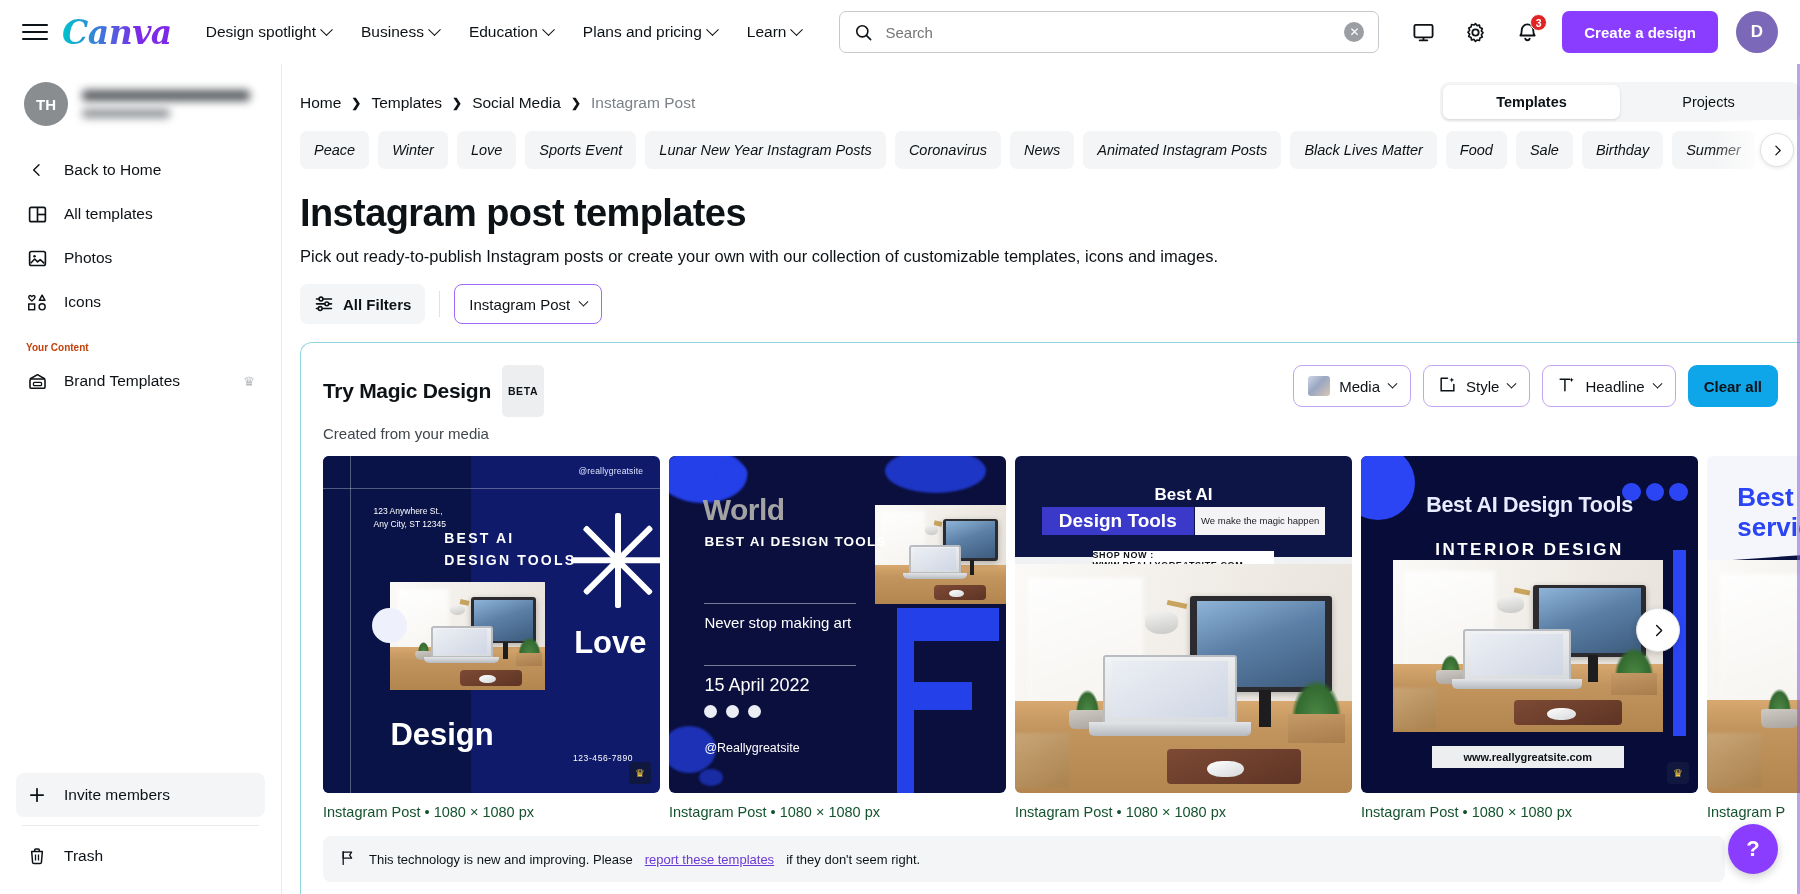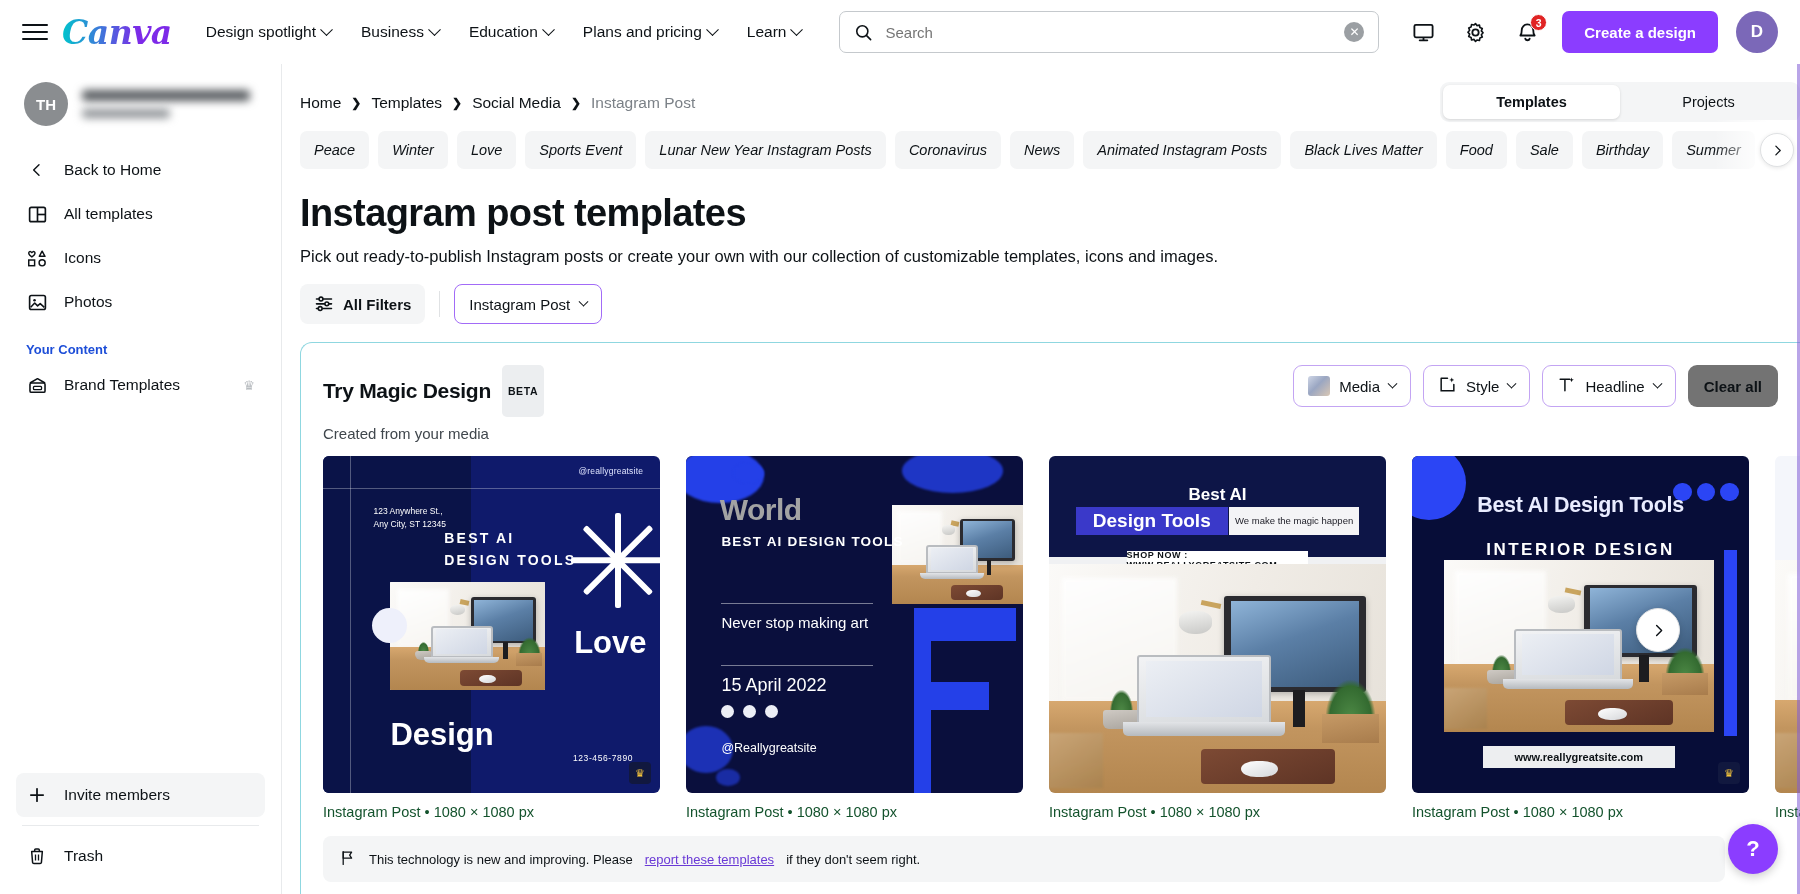--- a/index.html
+++ b/index.html
@@ -82,21 +82,21 @@
 
   .sidelist { margin-top: 16px; }
   .sideitem {
     display: flex; align-items: center; gap: 16px; height: 44px; padding: 0 10px;
     border-radius: 8px; cursor: pointer; font-size: 15.5px; color: #0d1216;
   }
   .sideitem .ico { width: 22px; height: 22px; flex: 0 0 22px; display: flex;
     align-items: center; justify-content: center; }
   .sideitem .lbl { flex: 1; }
   .crown { color: #b7bbbf; font-size: 13px; }
-  .sectlabel { font-size: 13px; font-weight: 700; color: #1d4ed8; padding: 18px 10px 6px; }
+  .sectlabel { font-size: 10px; font-weight: 700; color: #c2410c; padding: 18px 10px 6px; }
 
   .sidespacer { flex: 1; }
   .invite { background: #f4f5f6; }
   .hr { height: 1px; background: #e8eaec; margin: 8px 6px; }
   .sidebottom { padding-bottom: 16px; }
 
   
   .main { flex: 1; min-width: 0; position: relative; overflow: hidden; display: flex; flex-direction: column; }
 
   .crumbrow { display: flex; align-items: center; padding: 22px 0 0 0; position: relative; height: 56px; }
@@ -156,27 +156,27 @@
   .panelttl h2 { font-size: 21px; font-weight: 700; letter-spacing: -0.3px; }
   .beta { background: #eceef0; border-radius: 5px; font-size: 10.5px; font-weight: 700;
     letter-spacing: .6px; padding: 20px 6px; color: #0d1216; }
   .panelsub { font-size: 15px; color: #40474d; margin-top: 8px; }
   .panelctl { margin-left: auto; display: flex; align-items: center; gap: 12px; padding-right: 22px; }
   .mbtn {
     display: flex; align-items: center; gap: 9px; height: 42px; padding: 0 14px;
     border: 1.6px solid #c3a4f3; border-radius: 9px; background: #fff;
     font-size: 15px; cursor: pointer; white-space: nowrap;
   }
-  .clearall { height: 42px; padding: 0 16px; background: #737373; border-radius: 9px;
+  .clearall { height: 42px; padding: 0 16px; background: #0ea5e9; border-radius: 9px;
     display: flex; align-items: center; font-size: 15px; font-weight: 700; cursor: pointer; }
   .thumbico { width: 22px; height: 20px; border-radius: 3px; overflow: hidden; display:block;
     background: linear-gradient(135deg,#cfd6e6 0%,#9aa6c2 45%,#d9c7b4 100%); }
 
   
-  .cards { display: flex; gap: 26px; padding: 14px 0 0 22px; position: relative; }
+  .cards { display: flex; gap: 9px; padding: 14px 0 0 22px; position: relative; }
   .card { width: 337px; flex: 0 0 337px; cursor: pointer; }
   .card.partial { flex: 0 0 180px; width: 180px; overflow: hidden; }
   .thumb {
     width: 337px; height: 337px; border-radius: 6px; overflow: hidden; position: relative;
     background: #0a1347;
   }
   .caption { font-size: 14.5px; color: #14532d; padding-top: 11px; white-space: nowrap; }
   .cardnext {
     position: absolute; right: 120px; top: 166px; width: 44px; height: 44px; border-radius: 50%;
     background: #fff; border: 1px solid #dfe1e3; display: flex; align-items: center;
@@ -421,39 +421,39 @@
               <rect x="3" y="3.8" width="18" height="16.4" rx="2" stroke="#0d1216" stroke-width="1.9"></rect>
               <line x1="12" y1="3.8" x2="12" y2="20.2" stroke="#0d1216" stroke-width="1.9"></line>
               <line x1="12" y1="12" x2="21" y2="12" stroke="#0d1216" stroke-width="1.9"></line>
             </svg>
           </span>
           <span class="lbl">All templates</span>
         </div>
 
         <div class="sideitem">
           <span class="ico">
+            <svg width="21" height="21" viewBox="0 0 24 24" fill="none">
+              <rect x="3" y="4" width="18" height="16" rx="2" stroke="#0d1216" stroke-width="1.9"></rect>
+              <circle cx="8.6" cy="9.4" r="1.5" fill="#0d1216"></circle>
+              <path d="M4.2 17.4l4.6-4.8 3.3 3.3 3-2.6 4.7 4.3" stroke="#0d1216" stroke-width="1.8" stroke-linejoin="round"></path>
+            </svg>
+          </span>
+          <span class="lbl">Photos</span>
+        </div>
+
+        <div class="sideitem">
+          <span class="ico">
             <svg width="22" height="22" viewBox="0 0 24 24" fill="none">
               <path d="M3 6.8c0-1.4 1.2-2.3 2.3-1.6L6.4 6l1.1-.8C8.6 4.5 9.8 5.4 9.8 6.8c0 1.5-2 3.1-3.4 4-1.4-.9-3.4-2.5-3.4-4z" stroke="#0d1216" stroke-width="1.6"></path>
               <path d="M17.6 4.6l3.1 5.6h-6.2z" stroke="#0d1216" stroke-width="1.6" stroke-linejoin="round"></path>
               <rect x="3" y="14.2" width="6.4" height="6.2" stroke="#0d1216" stroke-width="1.6"></rect>
               <circle cx="17.6" cy="17.3" r="3.3" stroke="#0d1216" stroke-width="1.6"></circle>
             </svg>
           </span>
           <span class="lbl">Icons</span>
-        </div>
-
-        <div class="sideitem">
-          <span class="ico">
-            <svg width="21" height="21" viewBox="0 0 24 24" fill="none">
-              <rect x="3" y="4" width="18" height="16" rx="2" stroke="#0d1216" stroke-width="1.9"></rect>
-              <circle cx="8.6" cy="9.4" r="1.5" fill="#0d1216"></circle>
-              <path d="M4.2 17.4l4.6-4.8 3.3 3.3 3-2.6 4.7 4.3" stroke="#0d1216" stroke-width="1.8" stroke-linejoin="round"></path>
-            </svg>
-          </span>
-          <span class="lbl">Photos</span>
         </div>
 
         <div class="sectlabel">Your Content</div>
 
         <div class="sideitem">
           <span class="ico">
             <svg width="21" height="21" viewBox="0 0 24 24" fill="none">
               <path d="M3.4 9.2L12 4.2l8.6 5" stroke="#0d1216" stroke-width="1.8" stroke-linejoin="round"></path>
               <rect x="3.4" y="9.2" width="17.2" height="10.6" rx="1.6" stroke="#0d1216" stroke-width="1.8"></rect>
               <rect x="7.4" y="13" width="9.2" height="3.8" rx="1" stroke="#0d1216" stroke-width="1.5"></rect>

